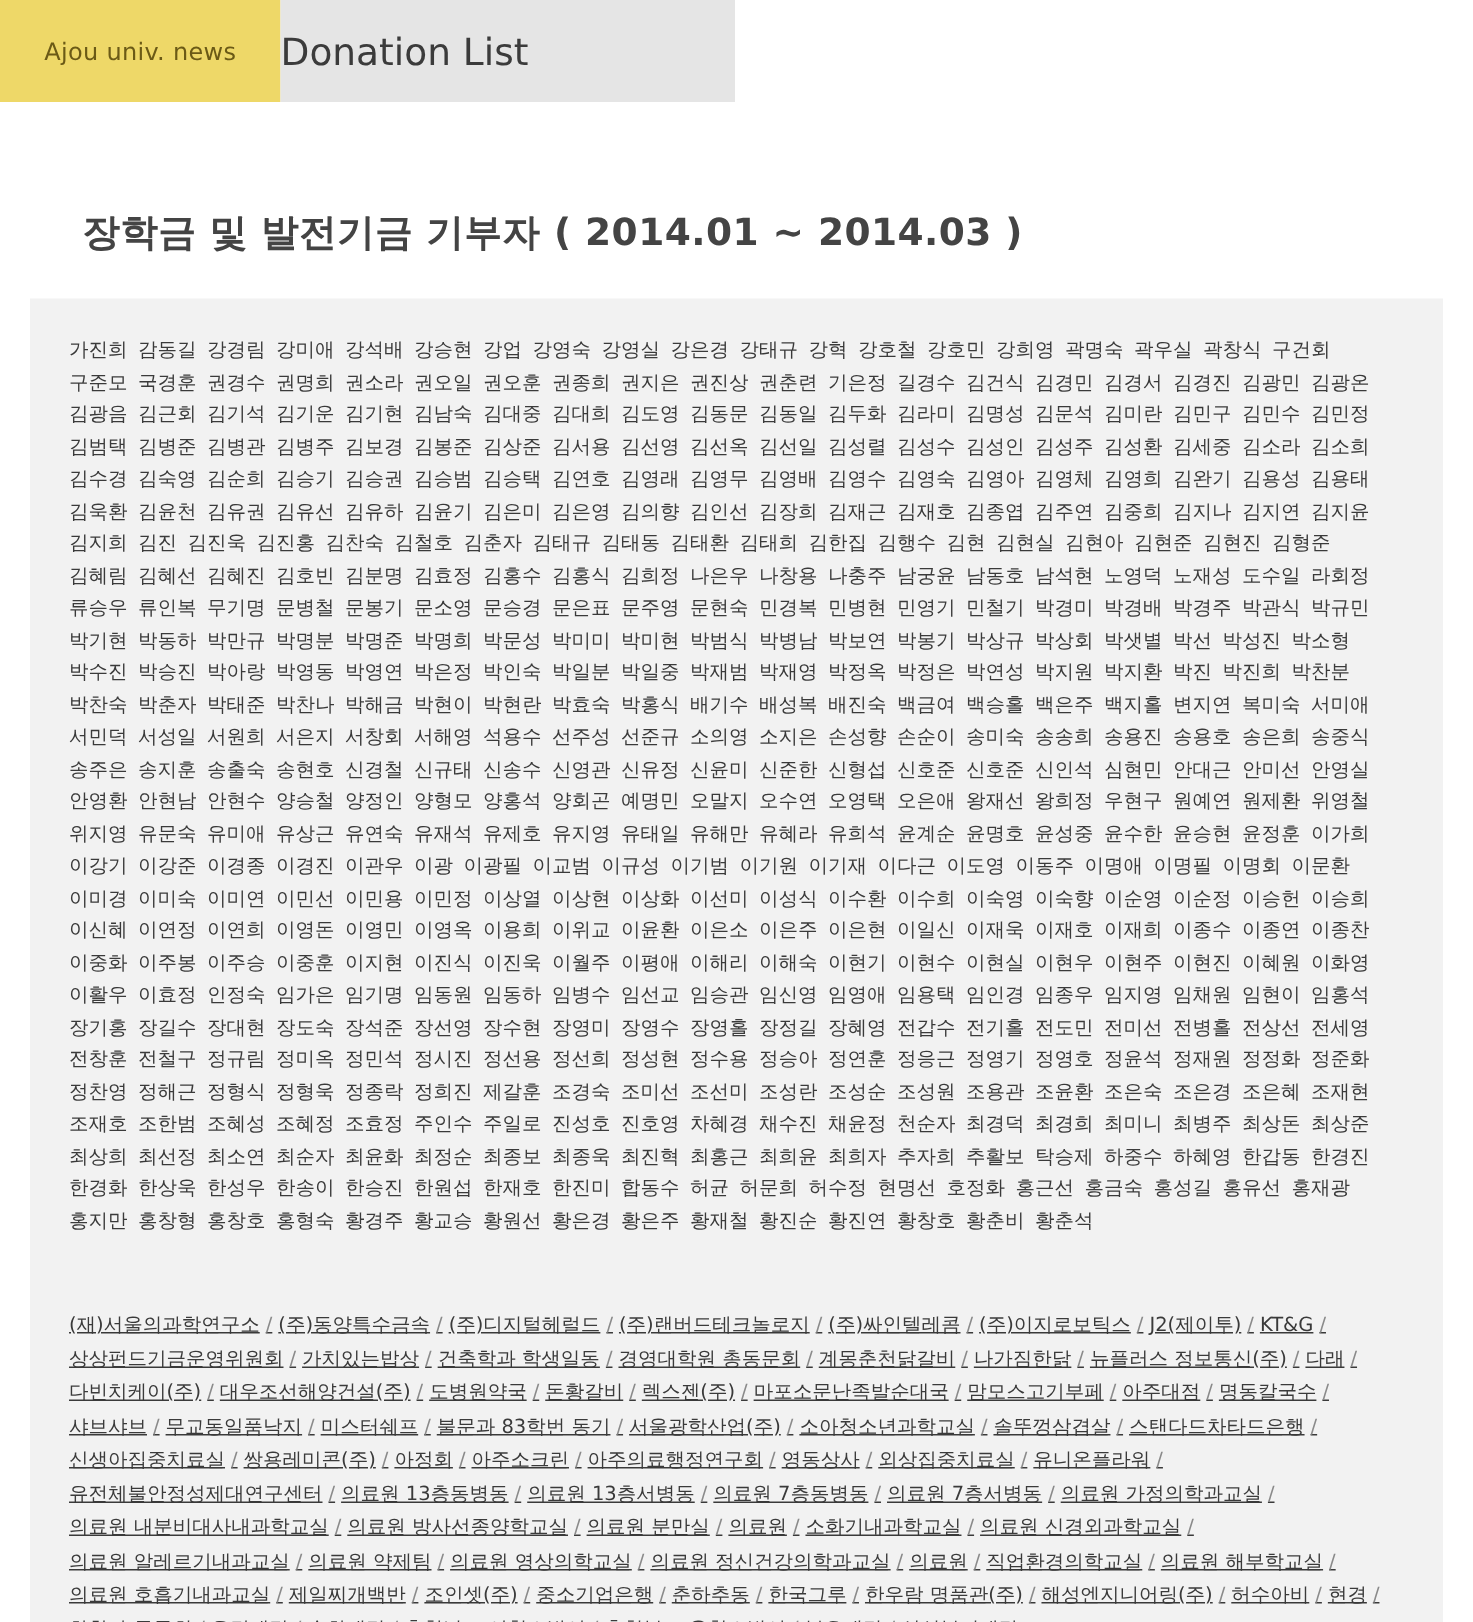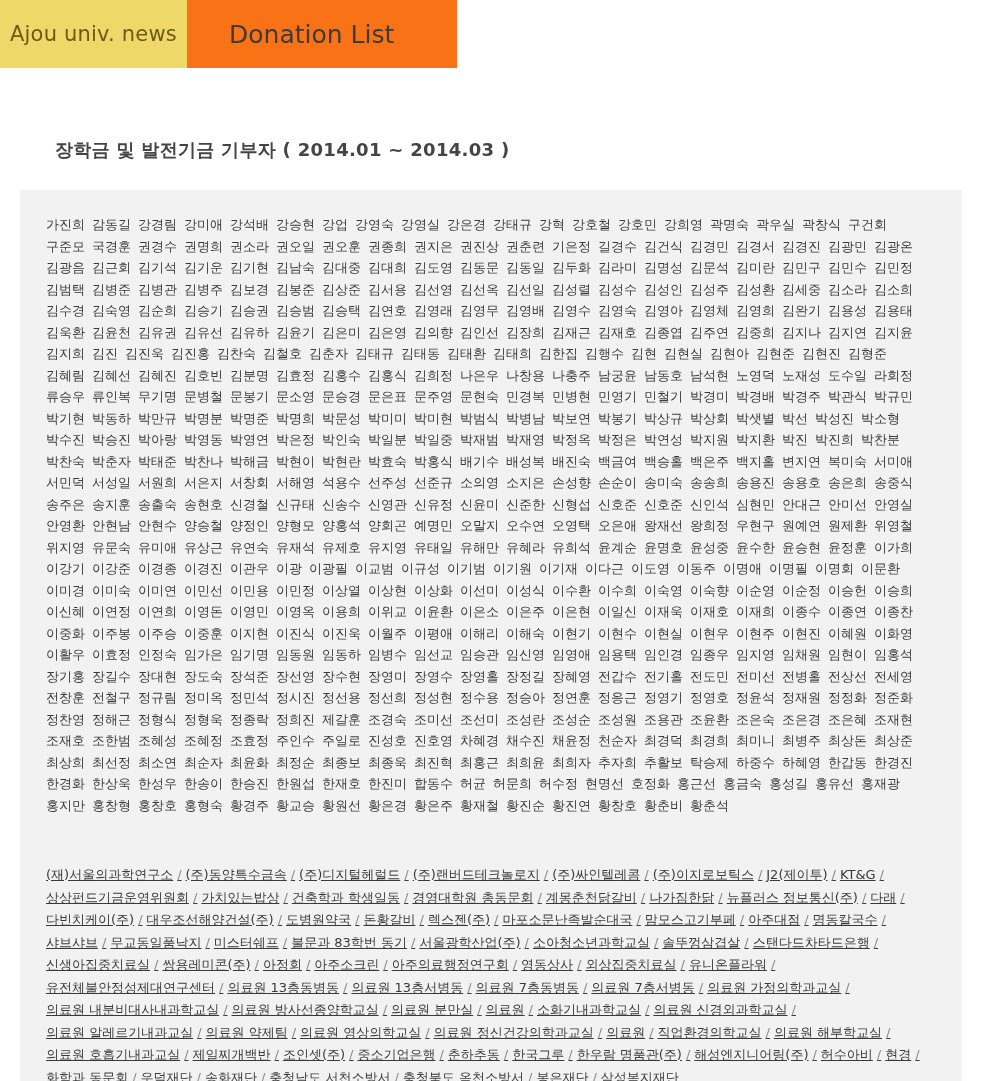--- a/index.html
+++ b/index.html
@@ -27,42 +27,41 @@
     align-items: stretch;
     height: 68px;
   }
   .brand {
     width: 187px;
     background: #eed868;
     display: flex;
     align-items: center;
     justify-content: center;
     color: #6b5a16;
-    font-size: 21px;
+    font-size: 16px;
     letter-spacing: 0.2px;
   }
   .title-tab {
-    width: 270px;
-    background: #f97316;
+    width: 303px;
+    background: #e5e5e5;
     display: flex;
     align-items: center;
-    padding-left: 42px;
     box-sizing: border-box;
     color: #3b3b3b;
     font-size: 25px;
   }
   .header-rest {
     flex: 1;
     background: #ffffff;
   }
 
   
   .page-title {
     margin: 70px 0 0 55px;
-    font-size: 18px;
+    font-size: 25px;
     color: #444444;
     letter-spacing: 0.3px;
   }
 
   
   .panel {
     margin: 28px 20px 30px 20px;
     background: #f2f2f2;
     padding: 24px 26px 28px 26px;
     box-sizing: border-box;

